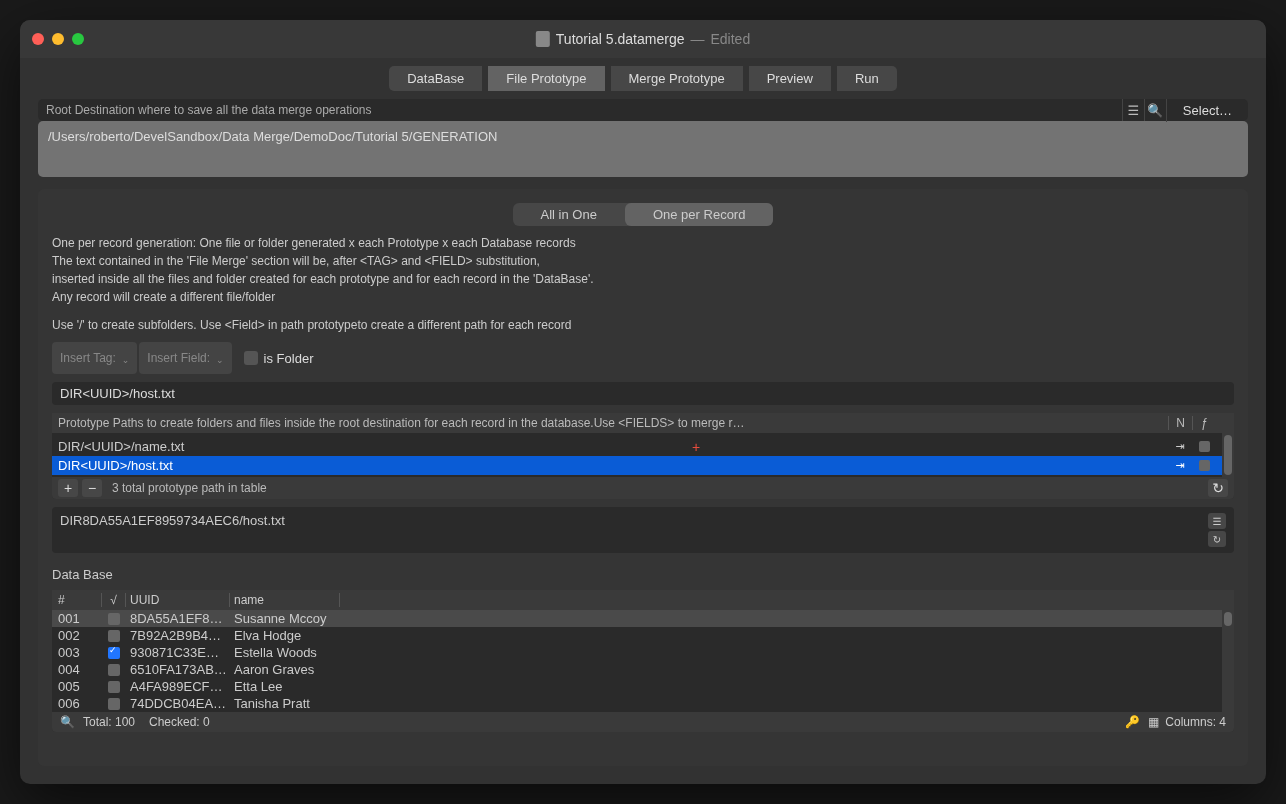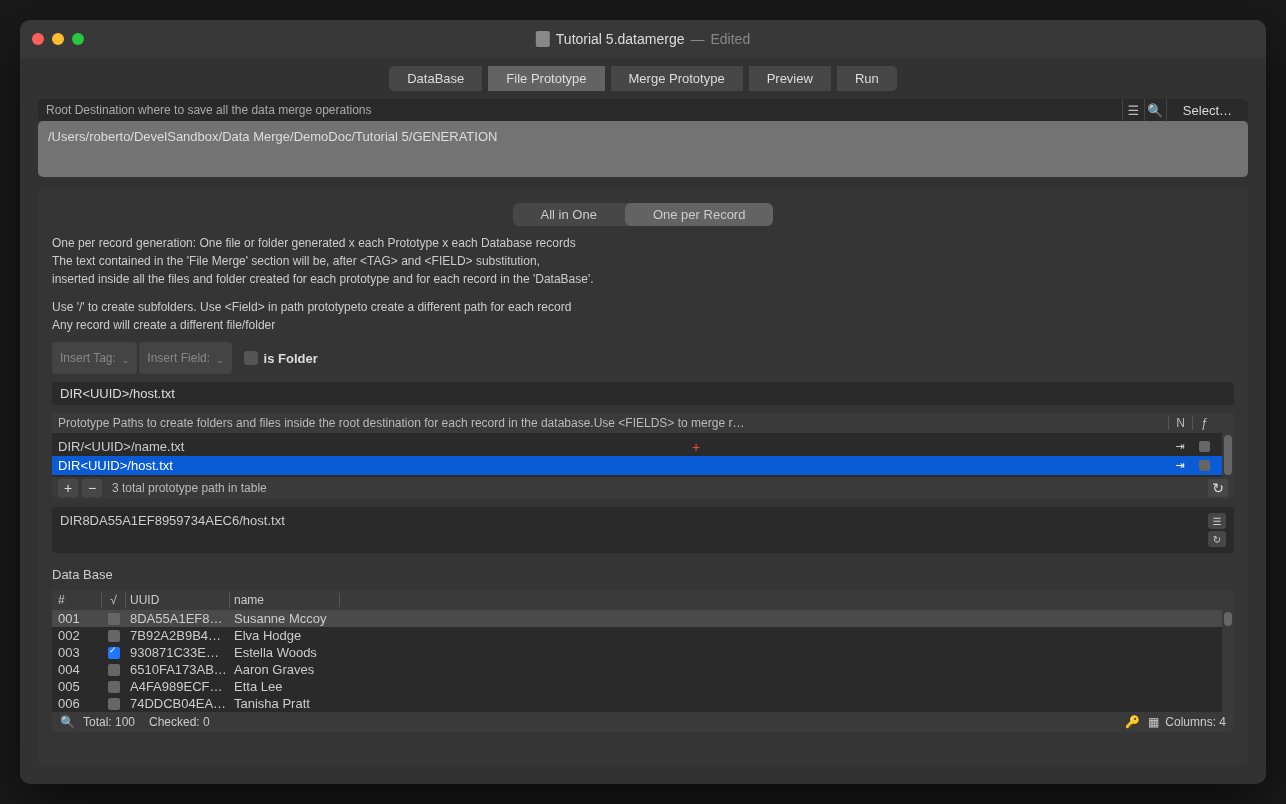--- a/index.html
+++ b/index.html
@@ -26,21 +26,21 @@
 .inner-panel { background: #353535; border-radius: 6px; padding: 14px; flex: 1; display: flex; flex-direction: column; gap: 8px; overflow: hidden; }
 .seg-wrap { display: flex; justify-content: center; }
 .seg { display: flex; background: #474747; border-radius: 6px; }
 .seg-btn { padding: 4px 28px; cursor: pointer; font-size: 13px; }
 .seg-btn.active { background: #636363; border-radius: 6px; }
 .desc-text { font-size: 12px; color: #ccc; line-height: 1.5; }
 .controls-row { display: flex; align-items: center; gap: 0; }
 .dropdown { background: #444; padding: 9px 8px; border-radius: 4px; color: #888; font-size: 12px; display: flex; align-items: flex-end; gap: 6px; cursor: pointer; margin-right: 2px; }
 .chev { font-size: 9px; }
 .checkbox { width: 14px; height: 14px; background: #555; border-radius: 3px; margin: 0 6px 0 10px; }
-.cb-label { font-size: 13px; color: #ddd; font-weight: bold; }
+.cb-label { font-size: 13px; color: #ddd; }
 .text-input { background: #2a2a2a; border-radius: 4px; padding: 4px 8px; font-size: 13px; color: #ddd; }
 .table-wrap { background: #2a2a2a; border-radius: 4px; display: flex; flex-direction: column; }
 .proto-hdr { display: flex; background: #3a3a3a; font-size: 12px; color: #bbb; padding: 3px 6px; }
 .proto-hdr-main { flex: 1; overflow: hidden; text-overflow: ellipsis; white-space: nowrap; }
 .proto-hdr-col { width: 24px; text-align: center; border-left: 1px solid #555; }
 .proto-row { display: flex; align-items: center; padding: 2px 6px; font-size: 13px; }
 .proto-row.sel { background: #0a5cd6; color: #fff; }
 .proto-row-path { flex: 1; }
 .proto-row-icon { width: 24px; text-align: center; font-size: 11px; }
 .proto-row-box { width: 24px; display: flex; justify-content: center; }
@@ -119,22 +119,22 @@
         <div class="seg">
           <div class="seg-btn">All in One</div>
           <div class="seg-btn active">One per Record</div>
         </div>
       </div>
 
       <div class="desc-text">
         <div>One per record generation: One file or folder  generated x each Prototype x each Database records</div>
         <div>The text contained in the 'File Merge' section will be, after &lt;TAG&gt; and &lt;FIELD&gt; substitution,</div>
         <div>inserted inside all the files and folder created for each prototype and for each record in the 'DataBase'.</div>
+        <div>Any record will create a different file/folder</div>
         <div style="margin-top:10px">Use '/' to create subfolders.  Use &lt;Field&gt; in path prototypeto create a different path for each record</div>
-        <div>Any record will create a different file/folder</div>
       </div>
 
       <div class="controls-row">
         <div class="dropdown">
           <span>Insert Tag:</span>
             <span class="chev">⌄</span>
         </div>
         <div class="dropdown">
           <span>Insert Field:</span>
             <span class="chev">⌄</span>

